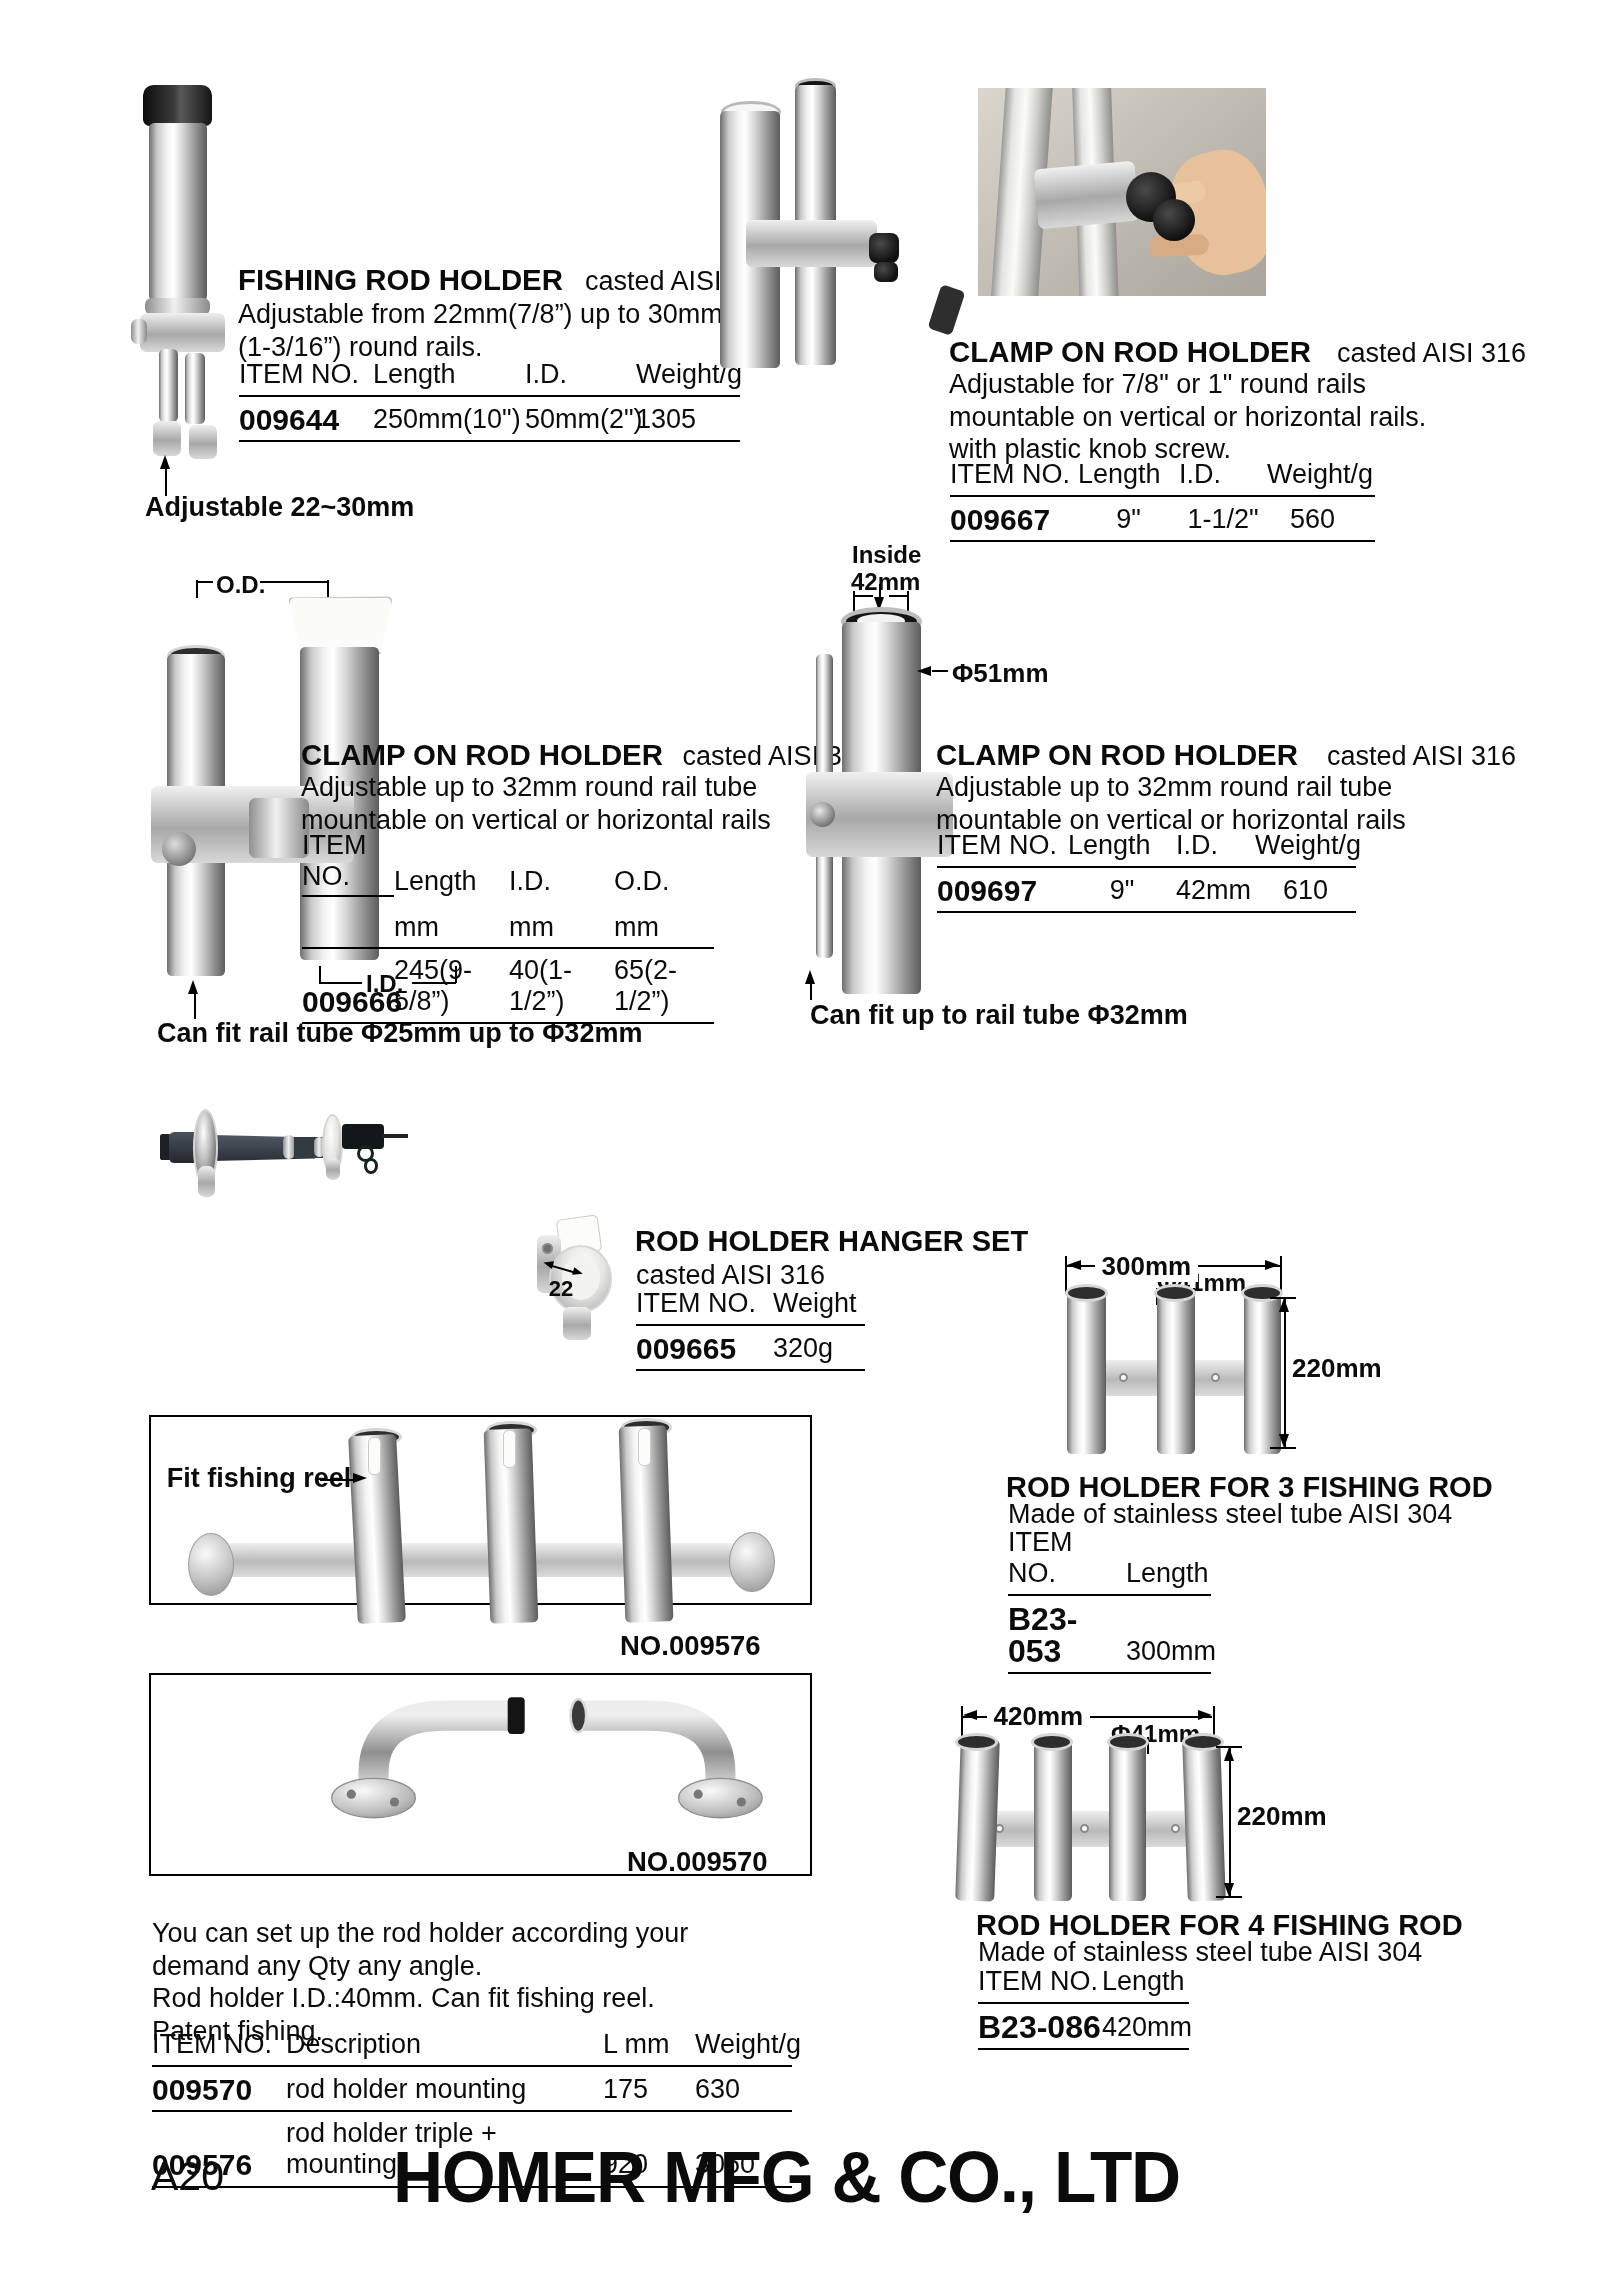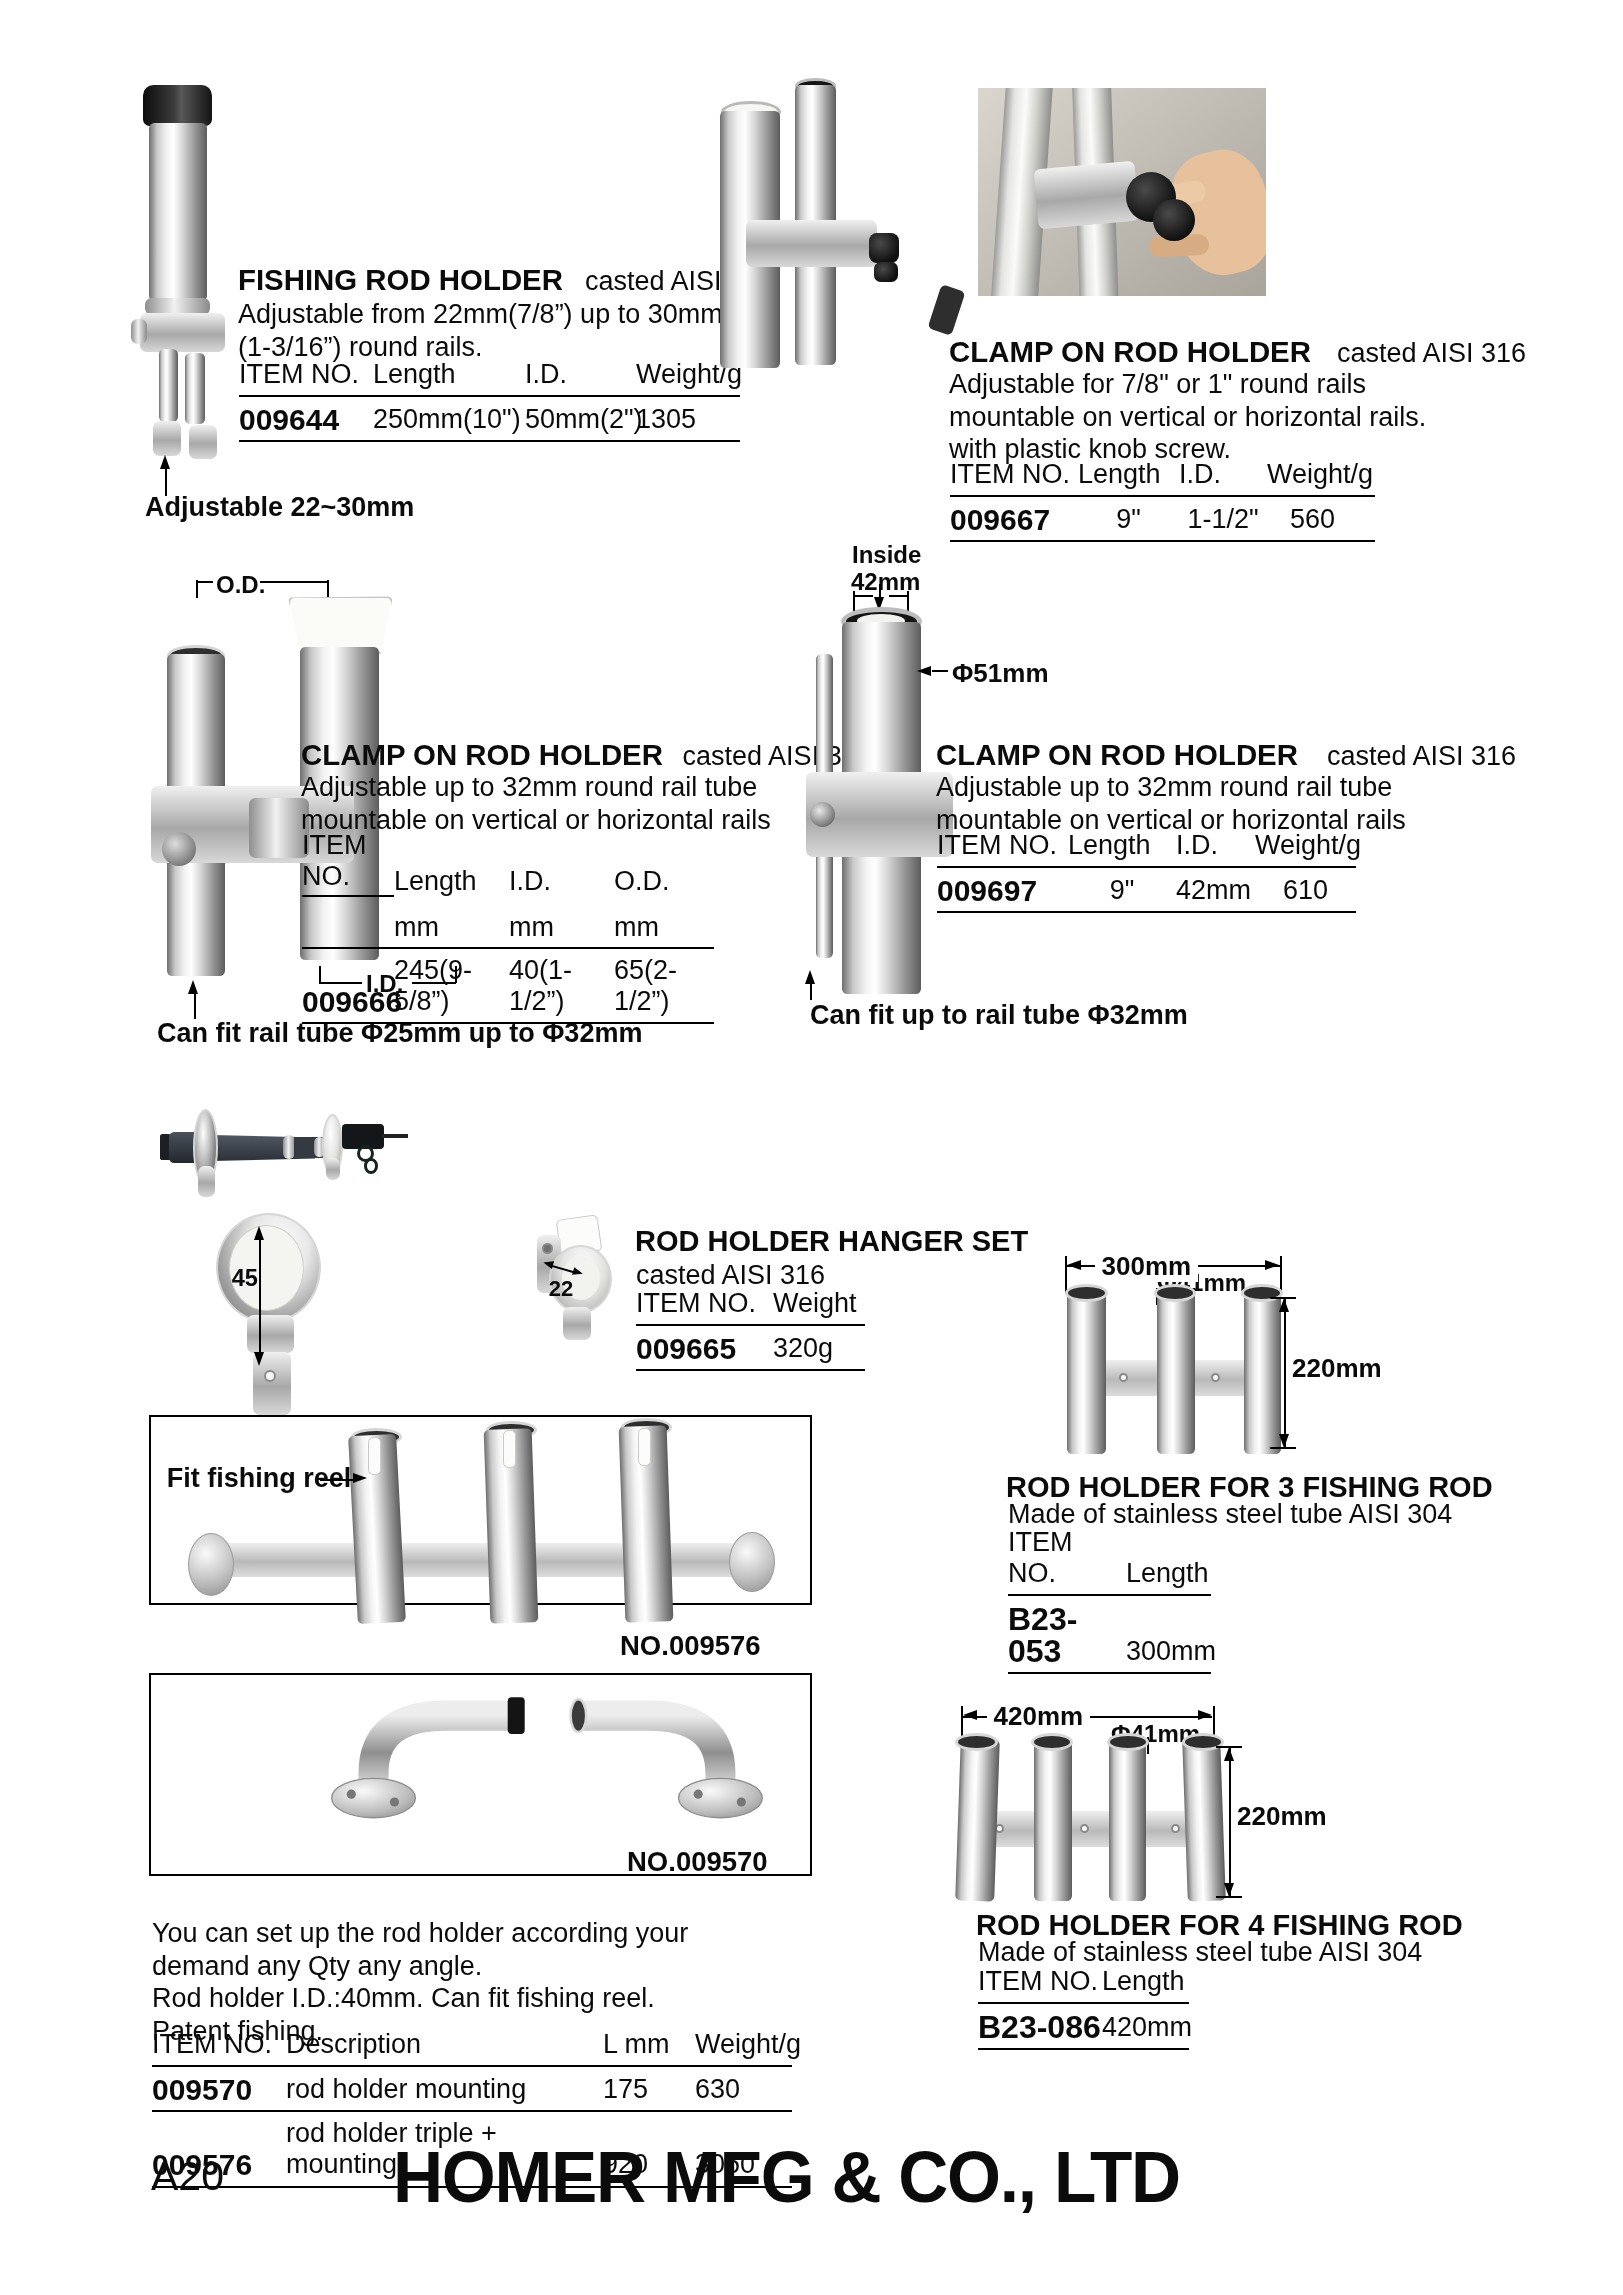--- a/index.html
+++ b/index.html
@@ -253,31 +253,20 @@
     <div class="rim" style="left:36px;top:3.3px;width:25px;height:77px;background:radial-gradient(ellipse at 40% 30%,#fff,#bbb 40%,#777 75%,#ddd);border-width:2.6px"></div>
     <div class="metal" style="left:41px;top:60px;width:17px;height:31px"></div>
     <div class="rim" style="left:165px;top:7.9px;width:21px;height:62px;background:radial-gradient(ellipse at 40% 30%,#fff,#e2e2df 50%,#9e9e9c);border-width:2.6px"></div>
     <div class="metal" style="left:169px;top:52px;width:14.4px;height:22px"></div>
     <div class="abs" style="left:185px;top:18.3px;width:42px;height:25px;background:#14171a;border-radius:3.9px"></div>
     <div class="abs" style="left:200px;top:39px;width:17px;height:17px;border:3.3px solid #15241c;border-radius:50%"></div>
     <div class="abs" style="left:207px;top:52px;width:14.4px;height:15.7px;border:3.3px solid #15241c;border-radius:50%"></div>
     <div class="abs" style="left:225px;top:27.5px;width:26px;height:4.6px;background:#222"></div>
   </div>
 
-  <div class="abs" style="left:216px;top:1209px;width:131px;height:216px">
-    <div class="rim" style="left:0px;top:3.9px;width:105px;height:110px;background:radial-gradient(ellipse at 60% 30%,#fff,#e8e8e8 35%,#9f9f9f 70%,#707070);border-width:2.6px"></div>
-    <div class="abs" style="left:13px;top:15.7px;width:75px;height:86px;background:#f4f4f1;border:1.3px solid #cfcfcc;border-radius:50%"></div>
-    <div class="metal" style="left:31px;top:106px;width:47px;height:38px"></div>
-    <div class="metal" style="left:37px;top:143px;width:38px;height:63px"></div>
-    <div class="hole" style="left:48px;top:161px;width:11.8px;height:11.8px"></div>
-    <div class="tri u" style="left:38px;top:17px"></div>
-    <div class="v" style="left:43px;top:29px;height:115px"></div>
-    <div class="tri d" style="left:38px;top:143px"></div>
-    <div class="abs dim" style="left:15.7px;top:56px;font-size:23.6px">45</div>
-  </div>
 
   <div class="abs" style="left:537px;top:1217px;width:105px;height:131px">
     <div class="wins" style="left:21px;top:0px;width:42px;height:37px;transform:rotate(-8deg)"></div>
     <div class="metal" style="left:0px;top:18.3px;width:23.6px;height:58px"></div>
     <div class="hole" style="left:5.2px;top:26px;width:10.5px;height:10.5px;background:#6f6f6f"></div>
     <div class="rim" style="left:11.8px;top:27.5px;width:63px;height:68px;background:radial-gradient(ellipse at 55% 30%,#fff,#e4e4e1 45%,#9d9d9b);border-width:2.6px"></div>
     <div class="abs" style="left:25px;top:39px;width:38px;height:44px;background:#f2f2ef;border-radius:50%"></div>
     <div class="metal" style="left:26px;top:90px;width:27.5px;height:33px"></div>
     <div class="abs" style="left:5.2px;top:46px;width:41px;height:14.4px;transform:rotate(16deg)">
       <div class="tri l" style="left:0;top:1.3px;border-right-width:10.5px;border-top-width:4.6px;border-bottom-width:4.6px"></div>

